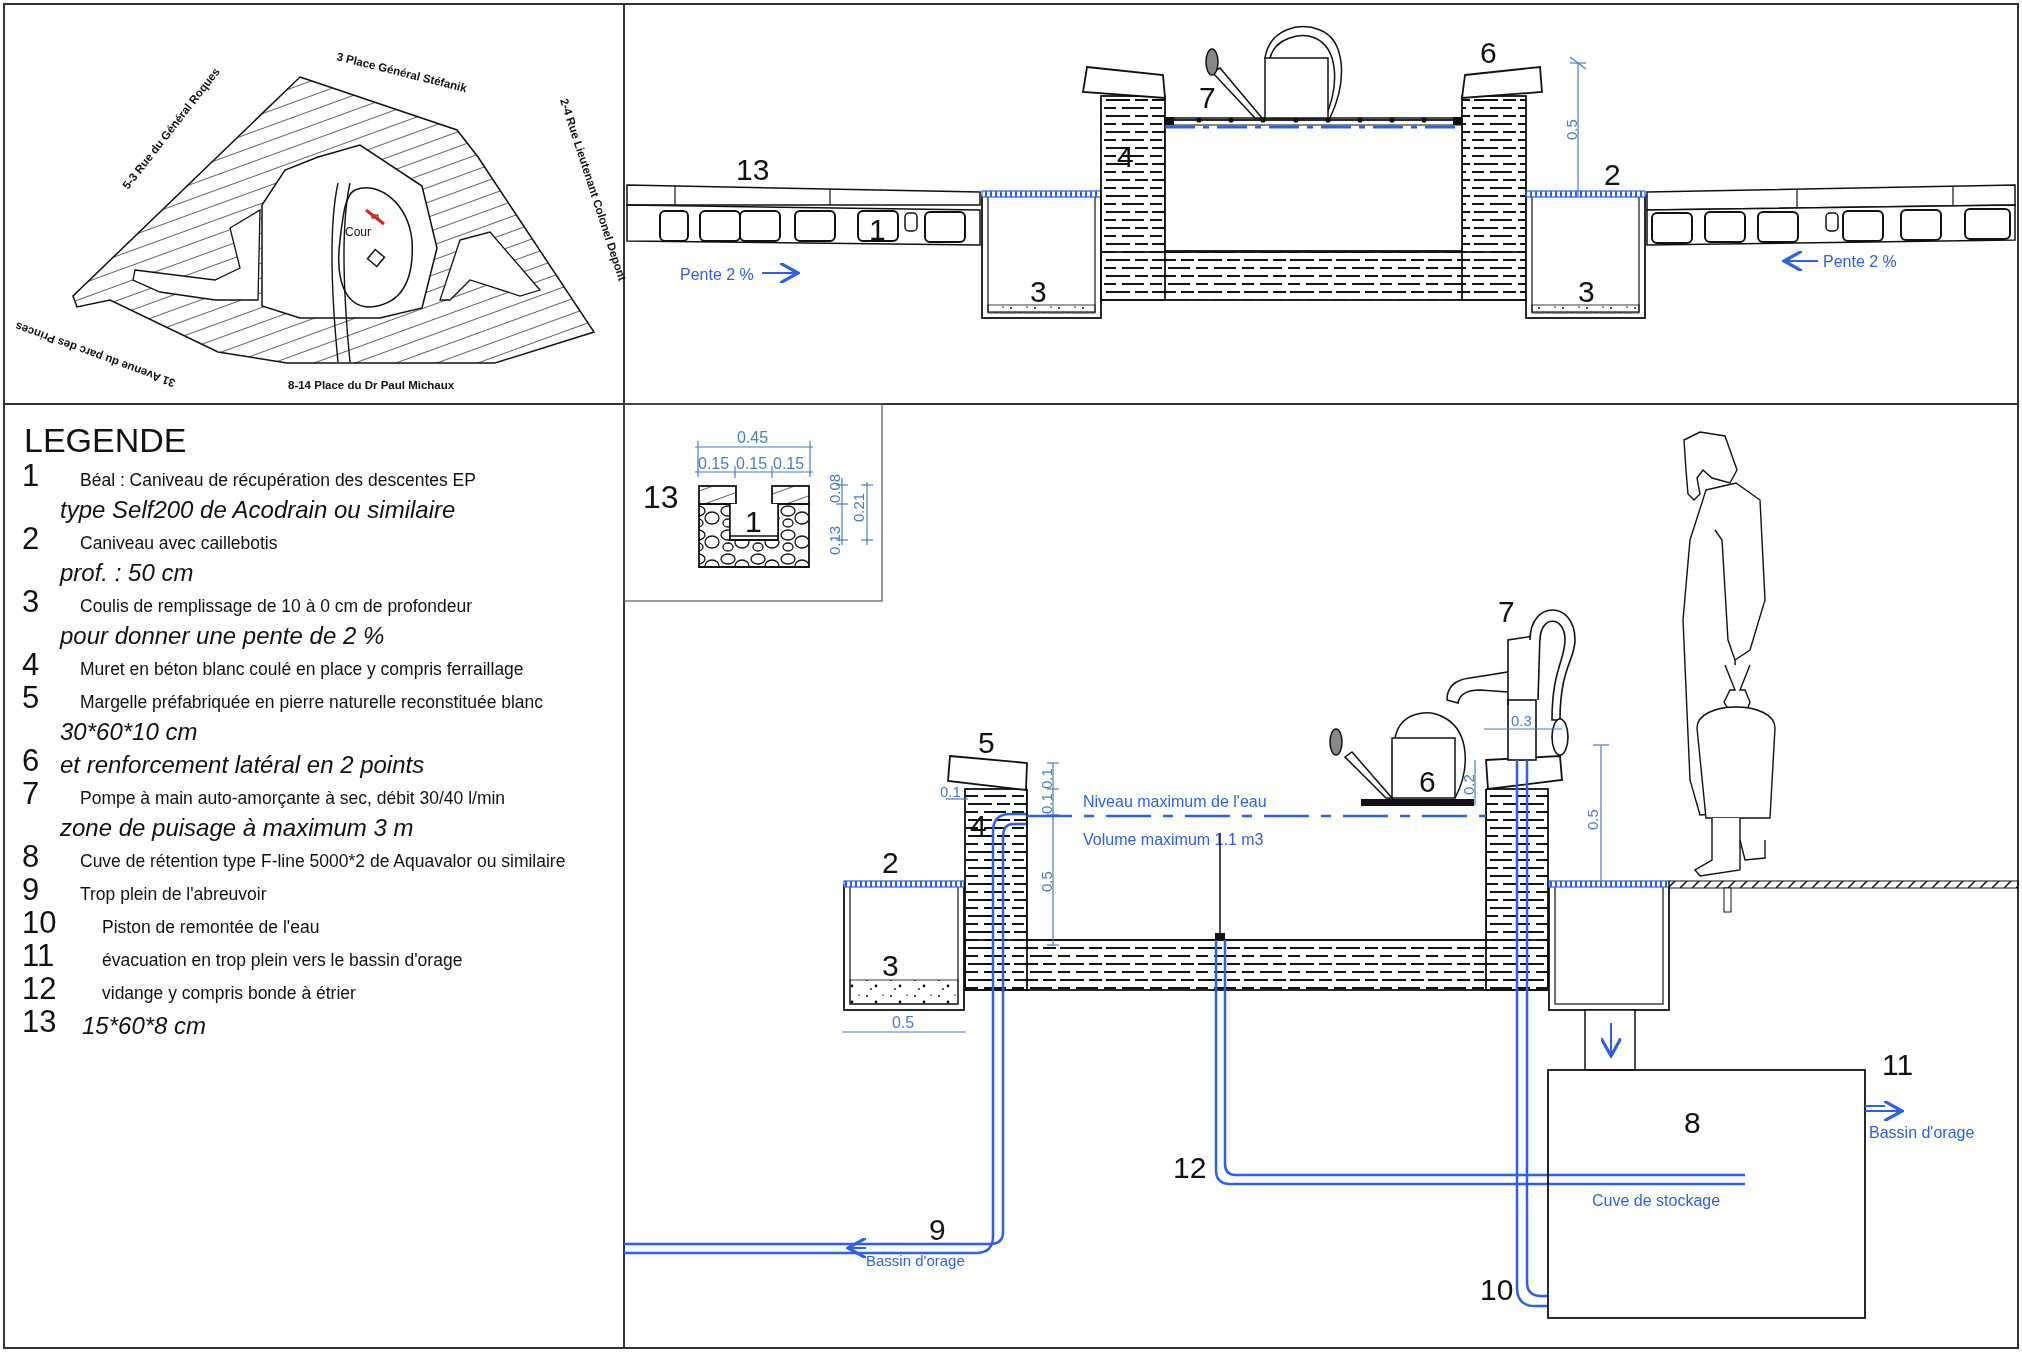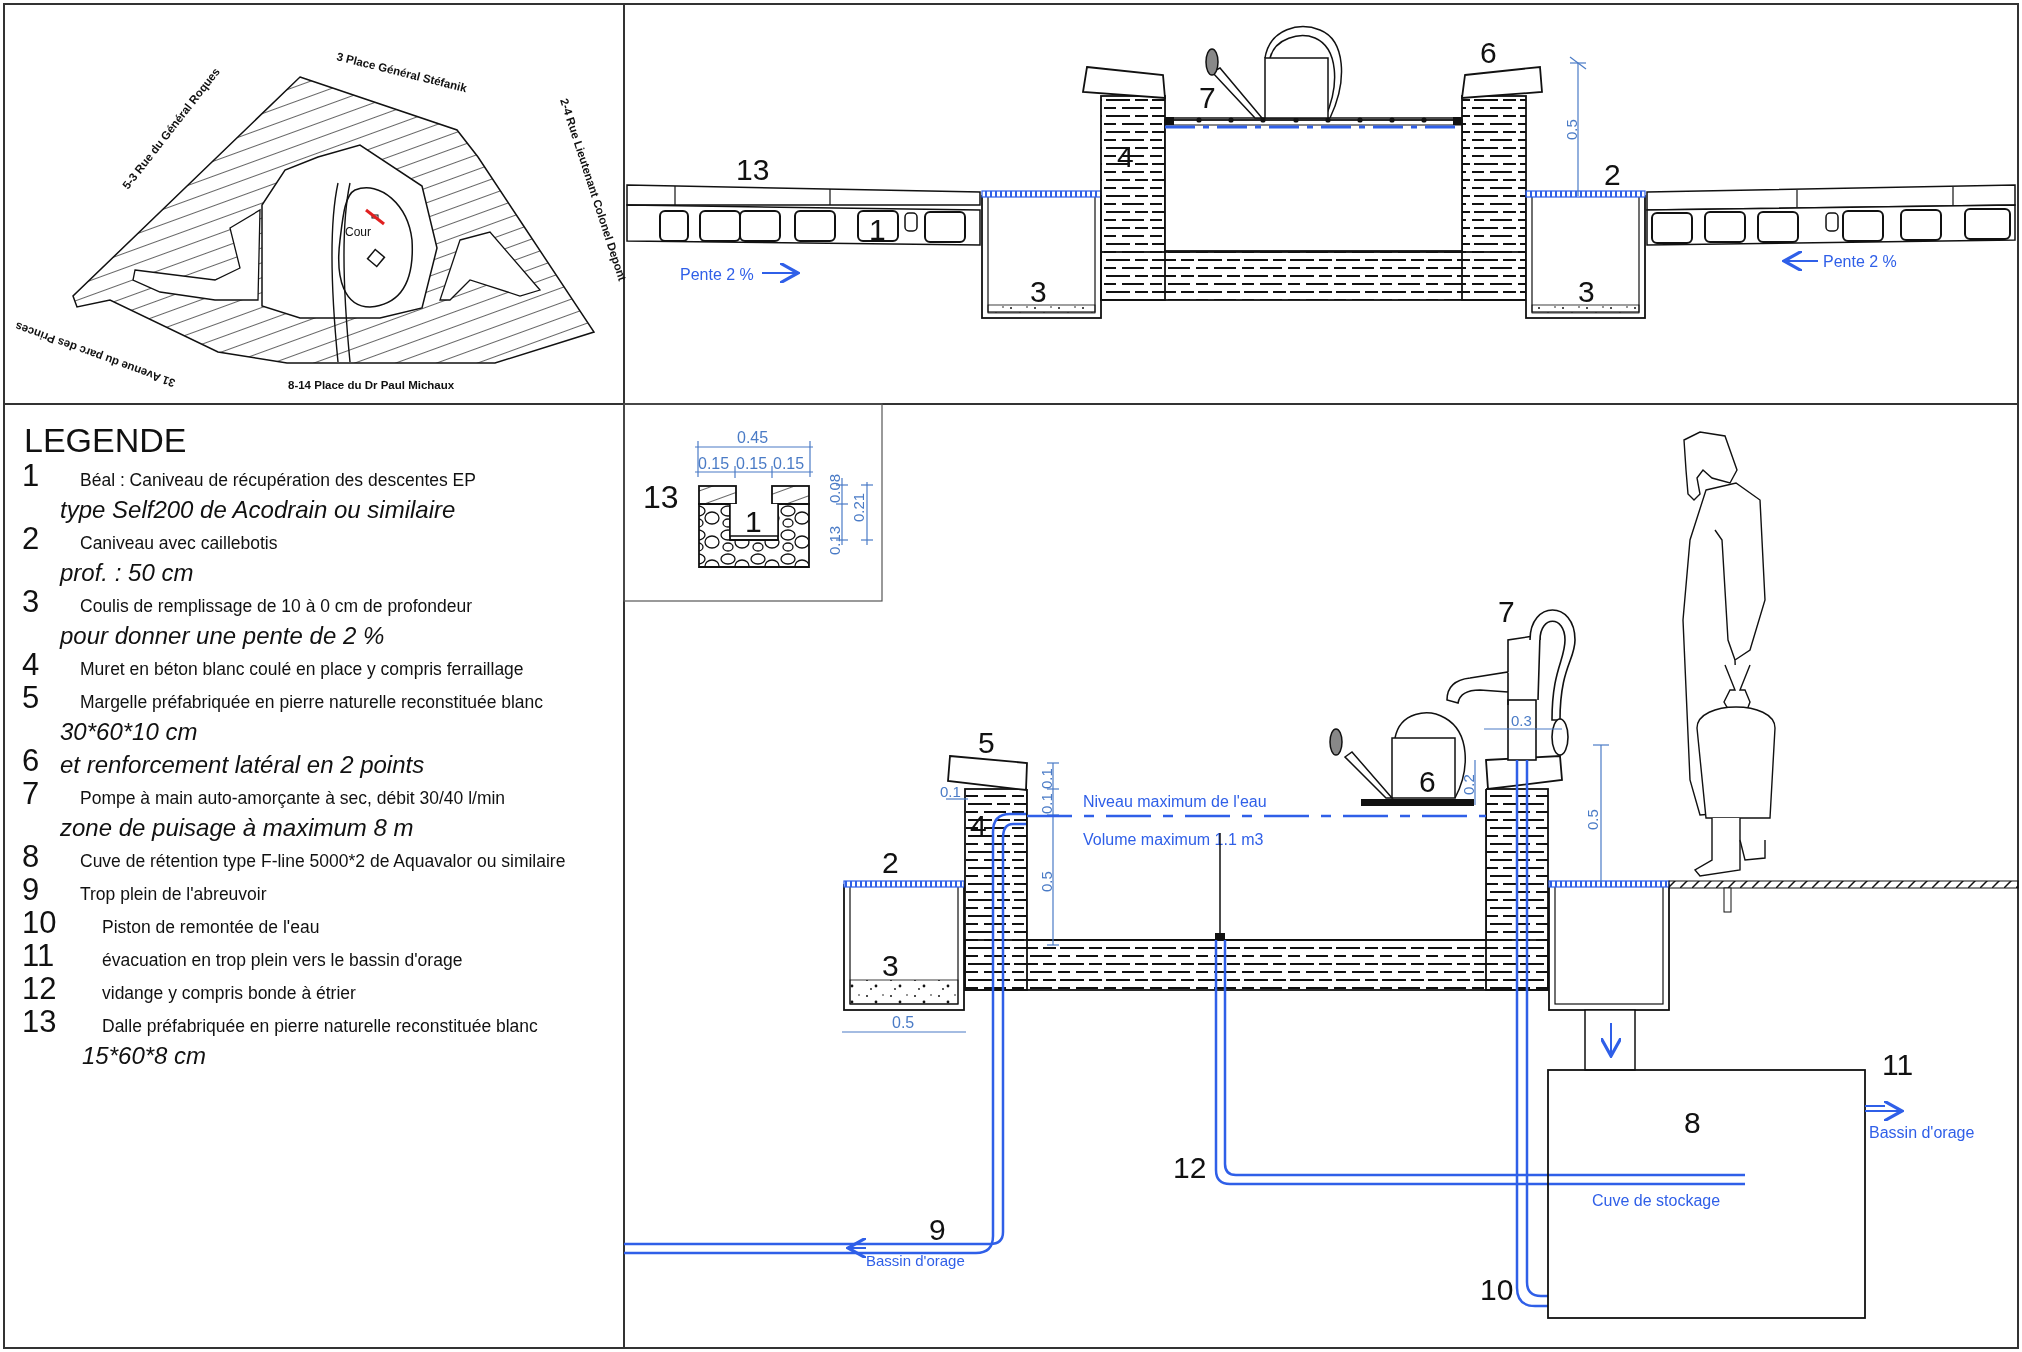--- a/index.html
+++ b/index.html
@@ -335,21 +335,21 @@
         <span class="legend-line1">Margelle préfabriquée en pierre naturelle reconstituée blanc</span>
         <span class="legend-line2">30*60*10 cm</span>
       </div>
       <div class="legend-item">
         <span class="legend-num">6</span>
         <span class="legend-line2">et renforcement latéral en 2 points</span>
       </div>
       <div class="legend-item">
         <span class="legend-num">7</span>
         <span class="legend-line1">Pompe à main auto-amorçante à sec, débit 30/40 l/min</span>
-        <span class="legend-line2">zone de puisage à maximum 8 m</span>
+        <span class="legend-line2">zone de puisage à maximum 3 m</span>
       </div>
       <div class="legend-item">
         <span class="legend-num">8</span>
         <span class="legend-line1">Cuve de rétention type F-line 5000*2 de Aquavalor ou similaire</span>
       </div>
       <div class="legend-item">
         <span class="legend-num">9</span>
         <span class="legend-line1">Trop plein de l'abreuvoir</span>
       </div>
       <div class="legend-item two">
@@ -359,17 +359,16 @@
       <div class="legend-item two">
         <span class="legend-num">11</span>
         <span class="legend-line1">évacuation en trop plein vers le bassin d'orage</span>
       </div>
       <div class="legend-item two">
         <span class="legend-num">12</span>
         <span class="legend-line1">vidange y compris bonde à étrier</span>
       </div>
       <div class="legend-item two">
         <span class="legend-num">13</span>
-        <span class="legend-line1">Dalle préfabriquée en pierre naturelle reconstituée blanc</span>
         <span class="legend-line2">15*60*8 cm</span>
       </div>
     </div>
 </div>
 
 </body></html>

